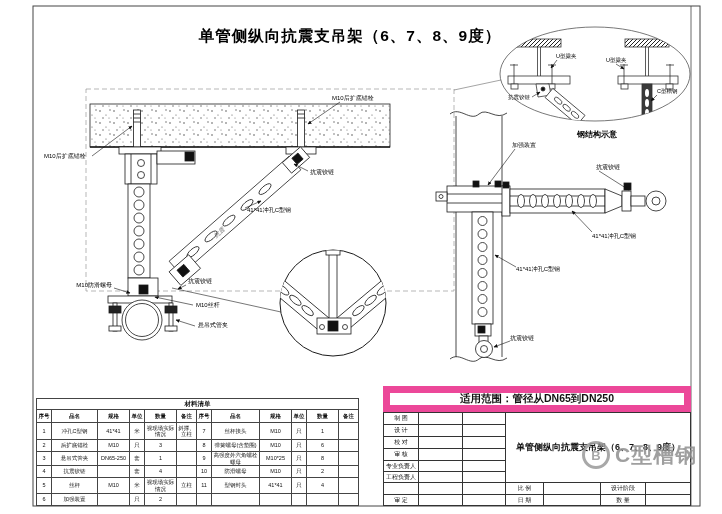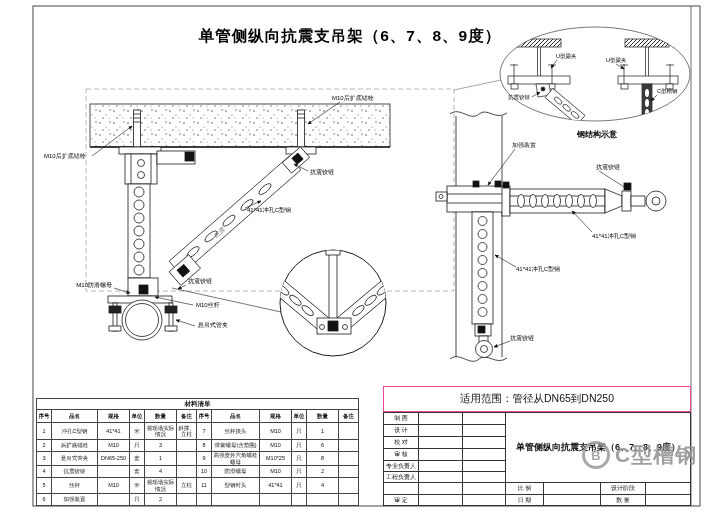--- a/index.html
+++ b/index.html
@@ -1,23 +1,23 @@
 <!DOCTYPE html>
 <html><head>
 <meta charset="utf-8">
 <style>
   html,body{margin:0;padding:0;background:#fff;}
   .sheet{position:relative;width:722px;height:514px;background:#fff;overflow:hidden;
          font-family:"Liberation Sans",sans-serif;color:#111;}
   .abs{position:absolute;}
   .page-title{left:170px;top:26px;width:360px;text-align:center;
     font-size:15.5px;font-weight:bold;letter-spacing:1px;color:#000;}
-  .scope-box{left:383px;top:386px;width:308px;height:26px;border:1px solid #ec4899;
+  .scope-box{left:383px;top:386px;width:308px;height:26px;border:7px solid #ec4899;
     box-sizing:border-box;display:flex;align-items:center;justify-content:center;
-    font-size:10.5px;font-weight:normal;}
+    font-size:10.5px;font-weight:bold;}
   
   .bom{left:36px;top:398px;width:322px;border-collapse:collapse;table-layout:fixed;
     font-size:5.5px;line-height:1.15;text-align:center;}
   .bom td{border:1px solid #444;padding:0 1px;overflow:hidden;}
   .bom .tt{font-weight:bold;font-size:6.5px;height:10px;}
   .bom .hd td{font-weight:bold;height:12px;}
   
   .tblock{left:383px;top:412px;width:308px;height:94px;border:1px solid #333;
     box-sizing:border-box;}
   .tc{position:absolute;border-right:1px solid #333;border-bottom:1px solid #333;

